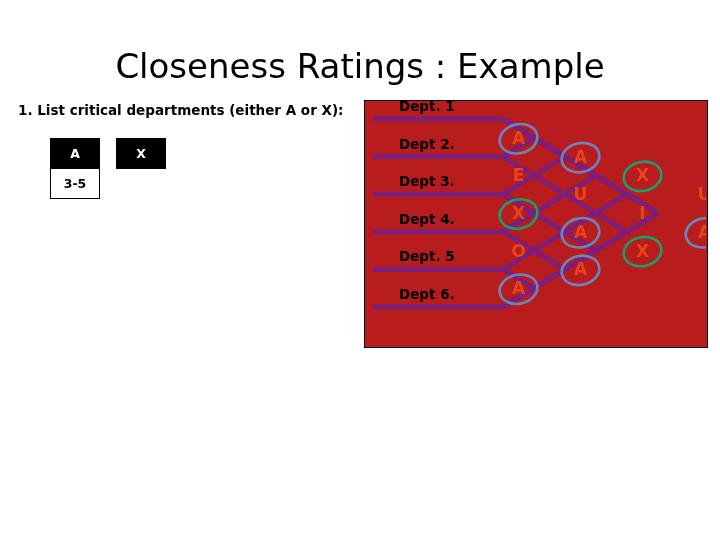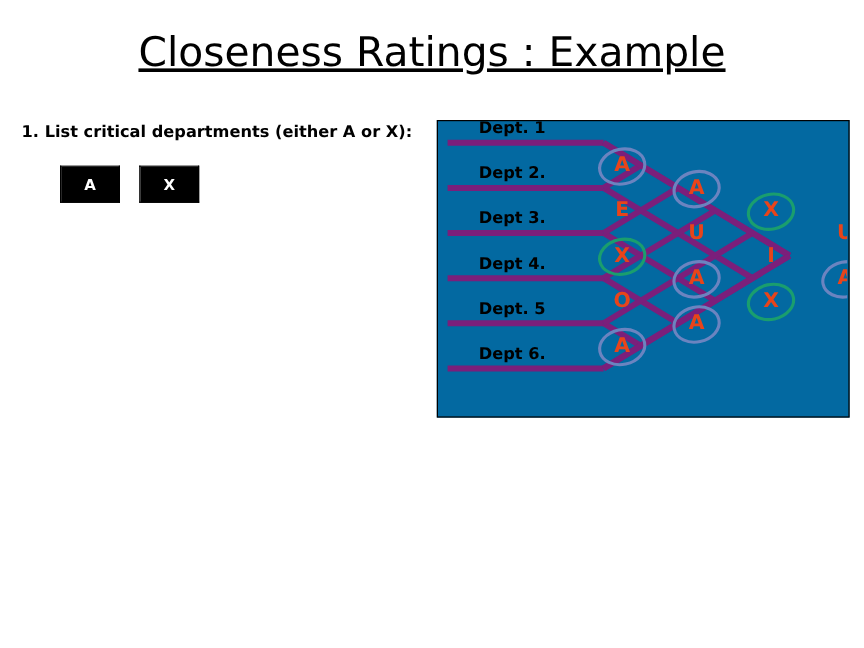--- a/index.html
+++ b/index.html
@@ -12,29 +12,28 @@
     height: 540px;
     position: relative;
     overflow: hidden;
     font-family: "DejaVu Sans", "Liberation Sans", sans-serif;
   }
 
   
   #slide-title {
     position: absolute;
     left: 0;
-    top: 24px;
+    top: 46px;
     width: 720px;
     text-align: center;
     font-size: 34px;
     font-weight: 400;
     color: #000000;
     letter-spacing: 0px;
     white-space: nowrap;
-    text-decoration: underline;
   }
 
   
   #step-caption {
     position: absolute;
     left: 18px;
     top: 102px;
     font-size: 13.5px;
     font-weight: bold;
     color: #000000;
@@ -76,21 +75,21 @@
   }
 
   
   #rel-frame {
     position: absolute;
     left: 364px;
     top: 100px;
     width: 344px;
     height: 248px;
     border: 1.5px solid #000000;
-    background: #0369a1;
+    background: #b91c1c;
     box-sizing: border-box;
   }
   #rel-svg {
     position: absolute;
     left: 0;
     top: 0;
   }
   .dept-label {
     font-family: "DejaVu Sans", "Liberation Sans", sans-serif;
     font-size: 13.5px;
@@ -112,20 +111,25 @@
 <div id="slide-title">Closeness Ratings : Example</div>
 
 <div id="step-caption">1. List critical departments (either A or X):</div>
 
 <table id="critical-table">
   <tbody>
     <tr>
       <th>A</th>
       <th class="col-gap"></th>
       <th>X</th>
+    </tr>
+    <tr>
+      <td>3-5</td>
+      <td class="col-gap"></td>
+      <td class="empty"></td>
     </tr>
   </tbody>
 </table>
 
 <div id="rel-frame">
   <svg id="rel-svg" width="341" height="245" viewBox="0 0 341 245">
     <g id="rel-lines">
         <line x1="8" y1="18" x2="138" y2="18" stroke="#7b1f7b" stroke-width="5" stroke-linecap="butt"></line>
         <line x1="8" y1="55.6" x2="138" y2="55.6" stroke="#7b1f7b" stroke-width="5" stroke-linecap="butt"></line>
         <line x1="8" y1="93.2" x2="138" y2="93.2" stroke="#7b1f7b" stroke-width="5" stroke-linecap="butt"></line>

